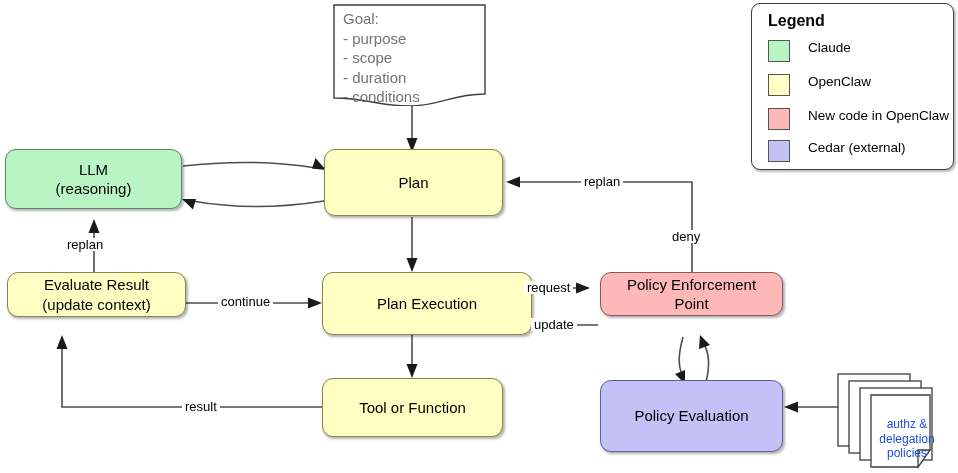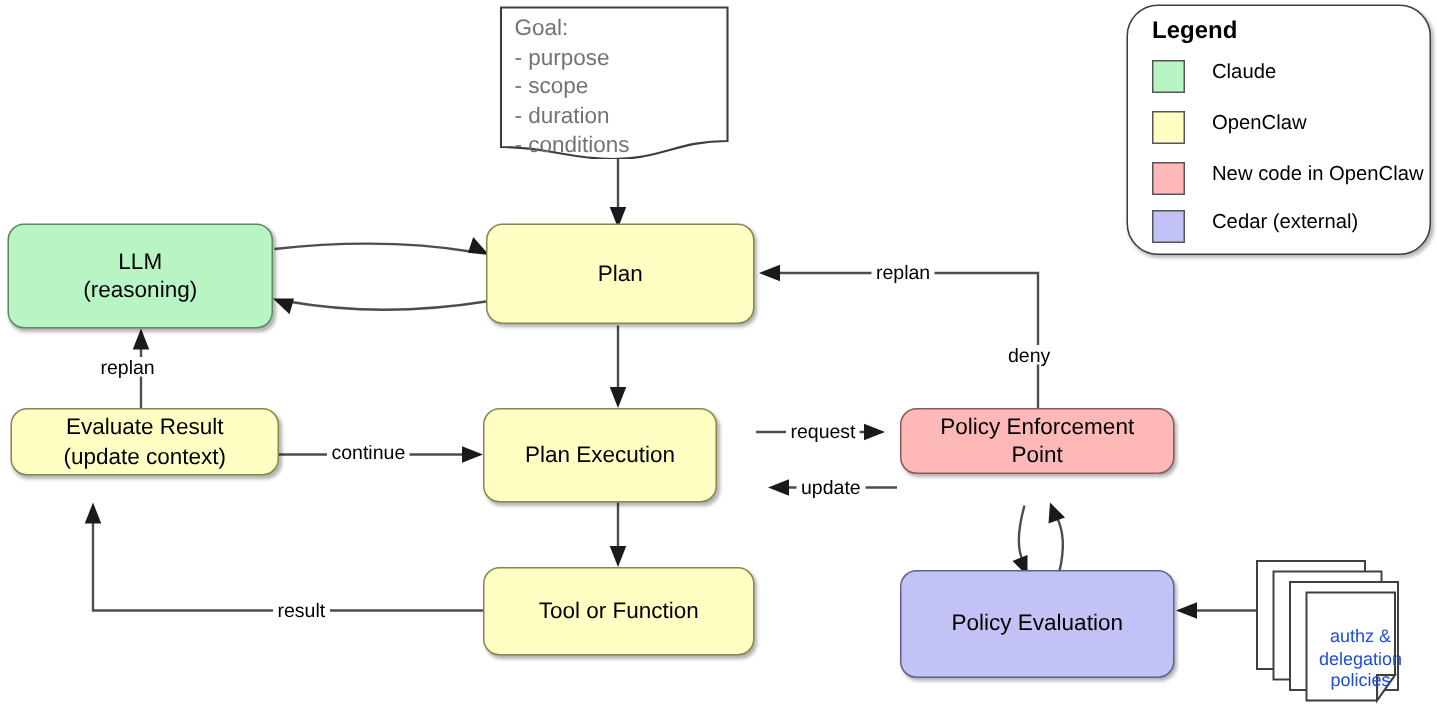--- a/index.html
+++ b/index.html
@@ -86,21 +86,21 @@
 
   
   #legend {
     position: absolute;
     left: 751px;
     top: 3px;
     width: 203px;
     height: 167px;
     background: #ffffff;
     border: 1.4px solid #3d3d3d;
-    border-radius: 21px;
+    border-radius: 9px;
     box-shadow: 1.5px 2px 2.5px rgba(0,0,0,0.28);
     box-sizing: border-box;
   }
   #legend .legend-title {
     position: absolute;
     left: 16px;
     top: 8px;
     font-size: 16px;
     font-weight: bold;
     color: #000;
@@ -229,33 +229,33 @@
                C 120,92 110,104 78,104
                C 46,104 36,96 3,96 Z" fill="#ffffff" stroke="#3d3d3d" stroke-width="1.4"></path>
     </svg>
     <div class="note-text">Goal:
 - purpose
 - scope
 - duration
 - conditions</div>
   </div>
 
-  <div class="node node-green" style="left:5px; top:149px; width:177px; height:70px;">
+  <div class="node node-green" style="left:5px; top:149px; width:177px; height:60px;">
     <span class="node-label"><span>LLM</span><br><span>(reasoning)</span></span>
   </div>
 
   <div class="node node-yellow" style="left:324px; top:149px; width:179px; height:67px;">
     <span class="node-label">Plan</span>
   </div>
 
   <div class="node node-yellow" style="left:7px; top:272px; width:179px; height:45px;">
     <span class="node-label"><span>Evaluate Result</span><br><span>(update context)</span></span>
   </div>
 
-  <div class="node node-yellow" style="left:322px; top:272px; width:156px; height:63px;">
+  <div class="node node-yellow" style="left:322px; top:272px; width:210px; height:63px;">
     <span class="node-label">Plan Execution</span>
   </div>
 
   <div class="node node-yellow" style="left:322px; top:378px; width:181px; height:59px;">
     <span class="node-label">Tool or Function</span>
   </div>
 
   <div class="node node-pink" style="left:600px; top:272px; width:183px; height:44px;">
     <span class="node-label"><span>Policy Enforcement</span><br><span>Point</span></span>
   </div>

